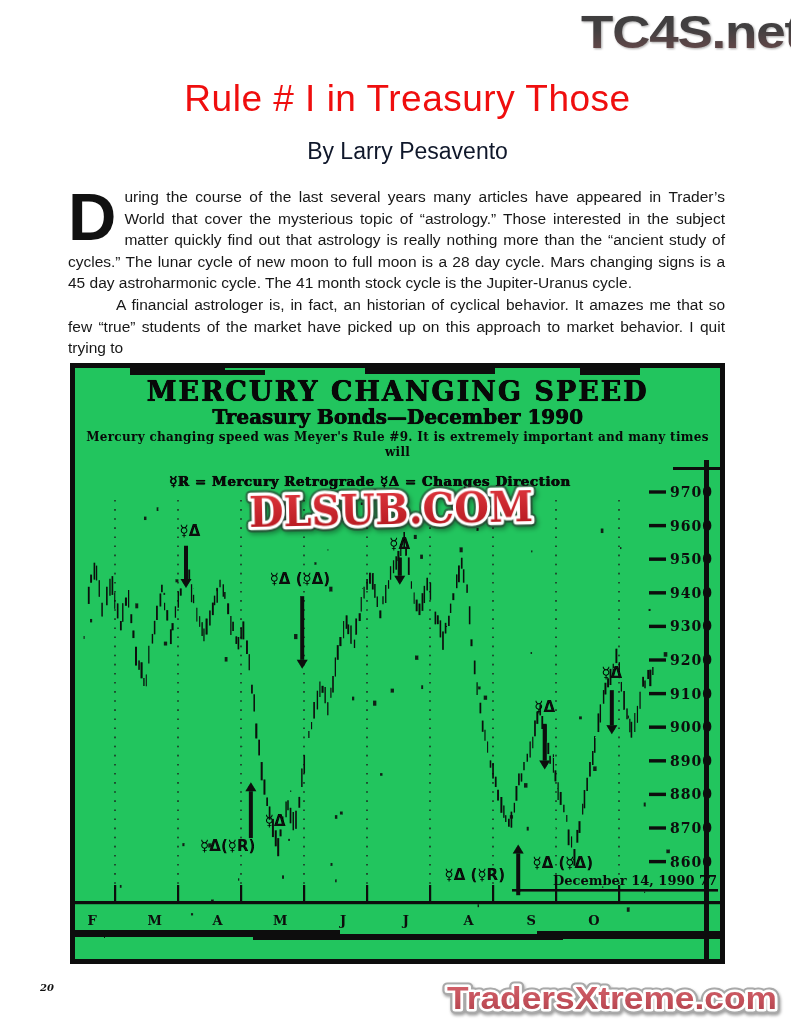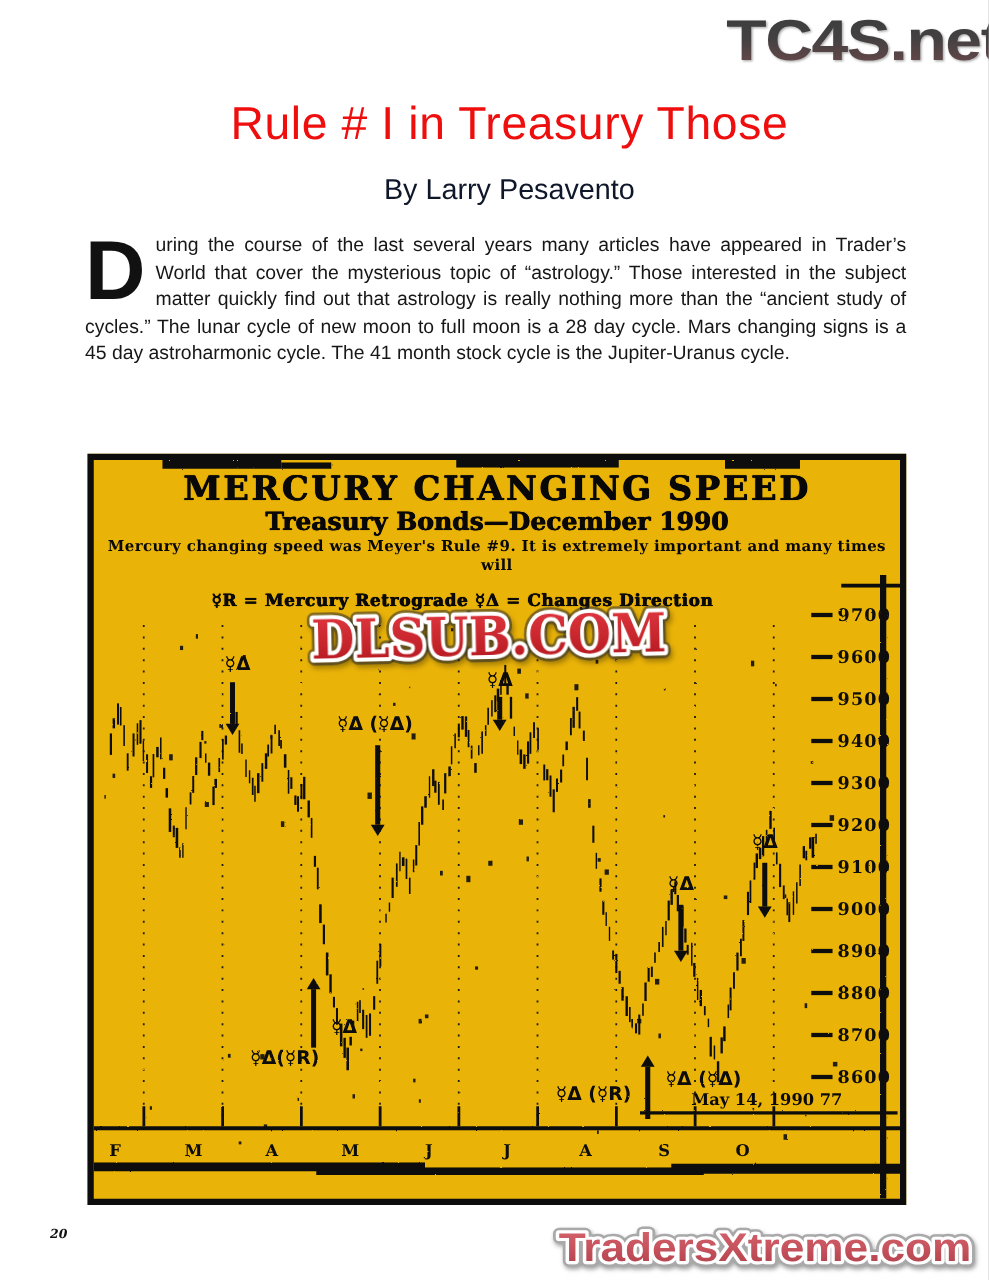--- a/index.html
+++ b/index.html
@@ -12,21 +12,21 @@
              font-size:37px;font-weight:400;color:#ef0e0e;letter-spacing:.5px;}
   .byline{position:absolute;top:138px;left:0;width:100%;text-align:center;font-size:23px;color:#0f172a;}
   
   .bodytext{position:absolute;left:68px;top:186px;width:657px;font-size:15.5px;line-height:21.6px;
             text-align:justify;color:#171717;}
   .bodytext p{margin:0;}
   .dropcap{float:left;font-size:67px;line-height:56px;font-weight:700;margin:3px 8px 0 0;color:#111;}
   .indent{text-indent:48px;}
   
   .chart{position:absolute;left:70px;top:363px;width:655px;height:601px;border:5px solid #0d0d0d;
-         box-sizing:border-box;background:#eab308;}
+         box-sizing:border-box;background:#22c55e;}
   .chart .hdr{position:absolute;left:0;width:100%;text-align:center;color:#080808;z-index:3;
               font-family:"DejaVu Serif","DejaVu Sans",serif;}
   .scantext{text-shadow:0 0 .7px #000,.5px 0 .3px #000;}
   .c-title{top:8px;font-size:27px;font-weight:700;letter-spacing:2px;}
   .c-sub{top:37px;font-size:20px;font-weight:700;}
   .c-note{top:62px;font-size:12px;font-weight:700;line-height:15px;letter-spacing:.3px;filter:blur(.3px);}
   .c-legend{position:absolute;left:94px;top:105px;z-index:2;font:700 13.5px "DejaVu Serif","DejaVu Sans",serif;
             color:#0a0a0a;letter-spacing:.5px;text-align:center;}
   .c-date{position:absolute;left:478px;top:505px;z-index:2;font:700 13px "DejaVu Serif",serif;color:#0a0a0a;}
   .plot{position:absolute;left:0;top:0;z-index:1;}
@@ -54,30 +54,31 @@
       </linearGradient>
     </defs>
     <text x="6" y="44" font-family="Liberation Sans, sans-serif" font-size="46" font-weight="700" letter-spacing="-1" textLength="220" lengthAdjust="spacingAndGlyphs" fill="url(#g1)">TC4S.net</text>
   </svg>
 
   <div class="doc-title">Rule # I in Treasury Those</div>
   <div class="byline">By Larry Pesavento</div>
 
   <div class="bodytext">
     <p><span class="dropcap">D</span><span>uring the course of the last several years many articles have appeared in Trader’s World that cover the mysterious topic of “astrology.” Those interested in the subject matter quickly find out that astrology is really nothing more than the “ancient study of cycles.” The lunar cycle of new moon to full moon is a 28 day cycle. Mars changing signs is a 45 day astroharmonic cycle. The 41 month stock cycle is the Jupiter-Uranus cycle.</span></p>
+    <p class="indent">A financial astrologer is, in fact, an historian of cyclical behavior. It amazes me that so few “true” students of the market have picked up on this approach to market behavior. I quit trying to</p>
   </div>
 
   <div class="chart">
     <div class="hdr c-title scantext">MERCURY CHANGING SPEED</div>
     <div class="hdr c-sub scantext">Treasury Bonds—December 1990</div>
     <div class="hdr c-note">
       <div>Mercury changing speed was Meyer's Rule #9. It is extremely important and many times will</div>
     </div>
     <div class="c-legend scantext">☿R = Mercury Retrograde      ☿Δ = Changes Direction</div>
-    <div class="c-date">May 14, 1990 77</div>
+    <div class="c-date">December 14, 1990 77</div>
 
     <svg class="plot" width="645" height="591" viewBox="0 0 645 591">
       <defs>
         <filter id="rough" x="-3%" y="-3%" width="106%" height="106%">
           <feTurbulence type="fractalNoise" baseFrequency="0.55" numOctaves="1" seed="7" result="n"></feTurbulence>
           <feDisplacementMap in="SourceGraphic" in2="n" scale="1.6"></feDisplacementMap>
         </filter>
       </defs>
       <g id="plotroot" filter="url(#rough)">
           <g>

